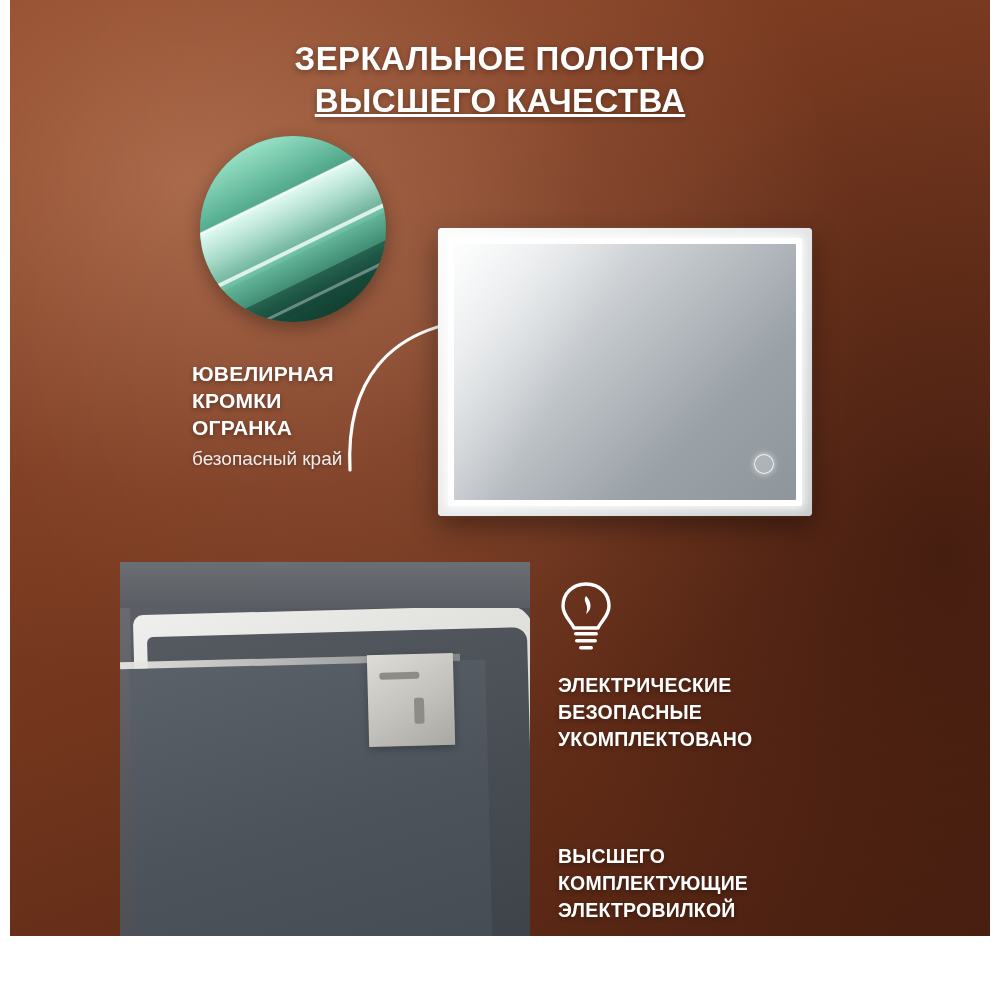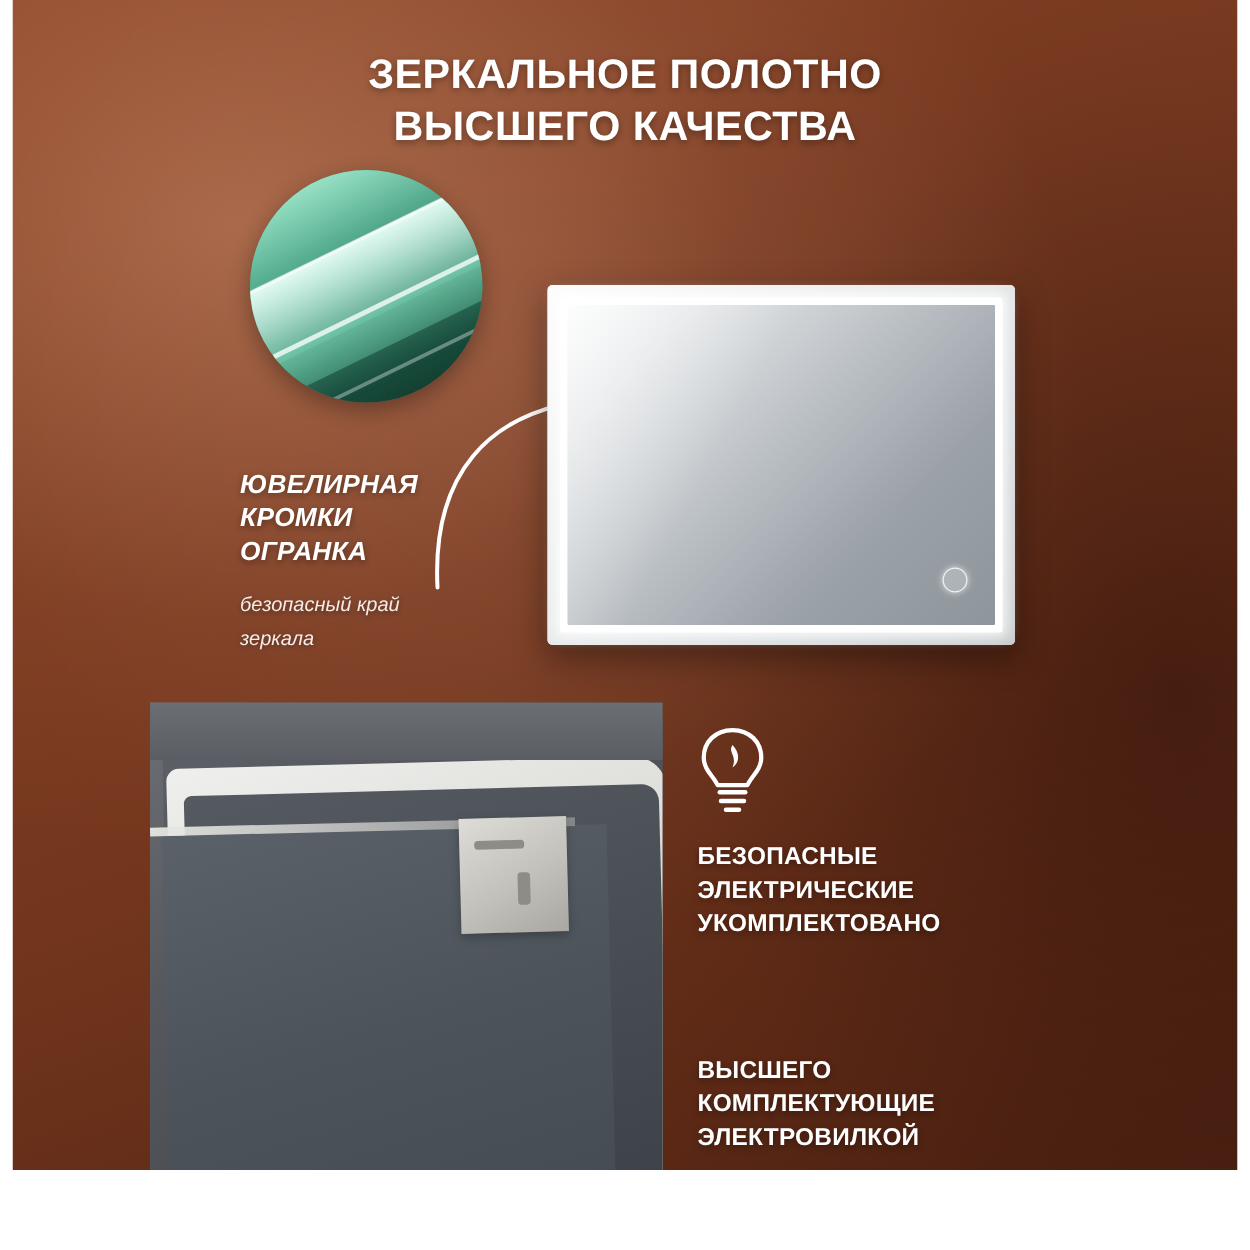--- a/index.html
+++ b/index.html
@@ -44,21 +44,21 @@
     top: 38px;
     width: 980px;
     text-align: center;
     color: #ffffff;
     font-weight: bold;
     font-size: 33px;
     line-height: 42px;
     letter-spacing: 0.4px;
     text-shadow: 0 2px 6px rgba(0,0,0,0.35);
   }
-  .title .l2 { display: block; }
+  .title .l2 { display: block; text-decoration: underline; }
 
   
   .circle-inset {
     position: absolute;
     left: 190px;
     top: 136px;
     width: 186px;
     height: 186px;
     border-radius: 50%;
     overflow: hidden;
@@ -169,36 +169,35 @@
     border-radius: 50%;
     border: 1px solid rgba(255,255,255,0.85);
     background: rgba(255,255,255,0.25);
     box-shadow: 0 0 6px rgba(255,255,255,0.7);
   }
 
   
   .feature-left {
     position: absolute;
     left: 182px;
-    top: 374px;
+    top: 360px;
     width: 230px;
-    font-style: italic;
   }
   .feature-left .head {
     color: #ffffff;
     font-weight: bold;
     font-size: 21px;
     line-height: 27px;
     letter-spacing: 0.2px;
     text-shadow: 0 2px 5px rgba(0,0,0,0.35);
   }
   .feature-left .sub {
-    margin-top: 16px;
+    margin-top: 4px;
     color: #f3eceb;
-    font-size: 16px;
+    font-size: 19px;
     line-height: 27px;
     text-shadow: 0 1px 4px rgba(0,0,0,0.3);
   }
 
   
   .photo {
     position: absolute;
     left: 110px;
     top: 562px;
     width: 410px;
@@ -366,21 +365,20 @@
     </div>
 
     <div class="feature-left">
       <div class="head">
         <div>ЮВЕЛИРНАЯ</div>
         <div>КРОМКИ</div>
         <div>ОГРАНКА</div>
       </div>
       <div class="sub">
         <div>безопасный край</div>
-        <div>зеркала</div>
       </div>
     </div>
 
     <div class="photo">
       <div class="mirror-body"></div>
       <div class="frame-white"></div>
       <div class="frame-inner-dark"></div>
       <div class="glass-panel"></div>
       <div class="edge-highlight"></div>
       <div class="bracket">
@@ -392,22 +390,22 @@
 
     <svg class="bulb" viewBox="0 0 56 74">
       <path d="M28 4 C 14 4, 5 14, 5 26 C 5 36, 13 41, 16 48 L40 48 C 43 41, 51 36, 51 26 C 51 14, 42 4, 28 4 Z" fill="none" stroke="#ffffff" stroke-width="3.4" stroke-linejoin="round"></path>
       <path d="M28 16 C 24 22, 32 24, 28 34 C 34 30, 34 22, 28 16 Z" fill="#ffffff"></path>
       <rect x="16" y="52" width="24" height="3.6" rx="1.8" fill="#ffffff"></rect>
       <rect x="17" y="59" width="22" height="3.6" rx="1.8" fill="#ffffff"></rect>
       <rect x="21" y="66" width="14" height="3.6" rx="1.8" fill="#ffffff"></rect>
     </svg>
 
     <div class="feature-right-1">
+      <div>ЭЛЕКТРИЧЕСКИЕ</div>
       <div>БЕЗОПАСНЫЕ</div>
-      <div>ЭЛЕКТРИЧЕСКИЕ</div>
       <div>УКОМПЛЕКТОВАНО</div>
     </div>
 
     <div class="feature-right-2">
       <div>ВЫСШЕГО</div>
       <div>КОМПЛЕКТУЮЩИЕ</div>
       <div>ЭЛЕКТРОВИЛКОЙ</div>
     </div>
   </div>
 

